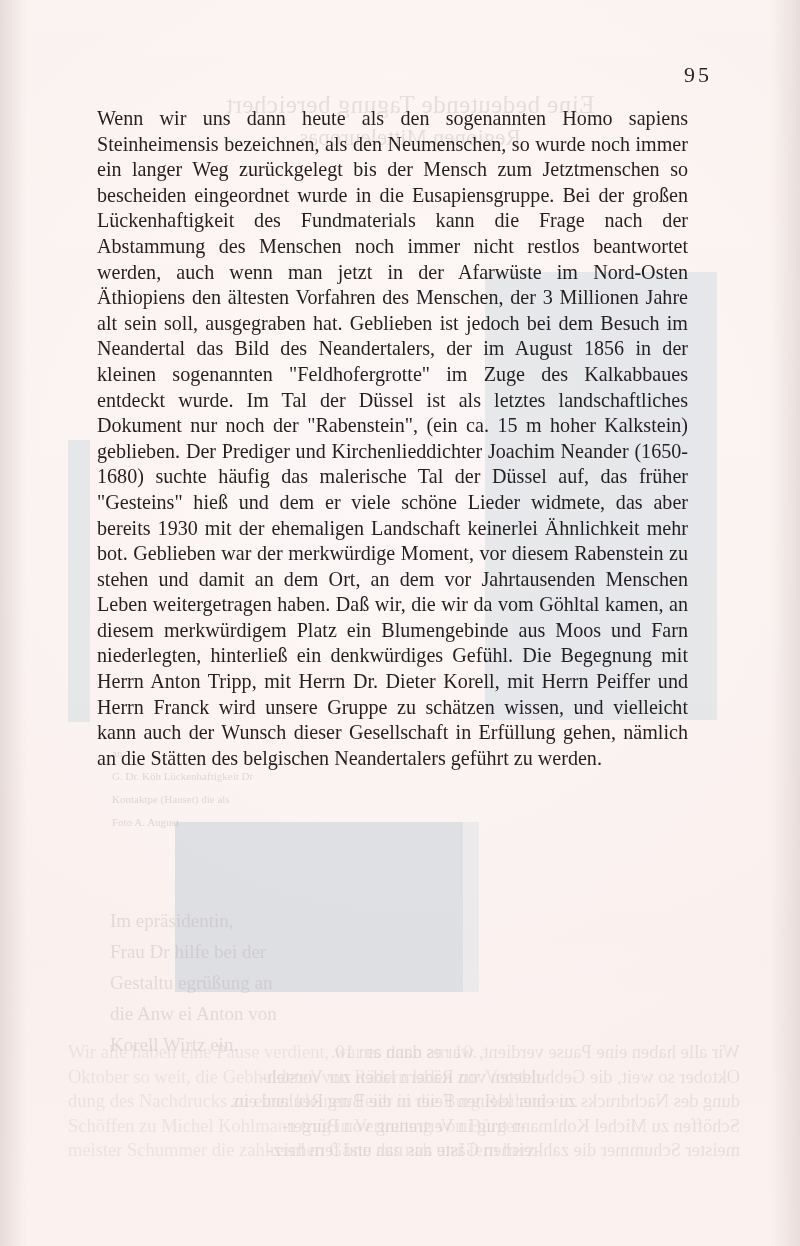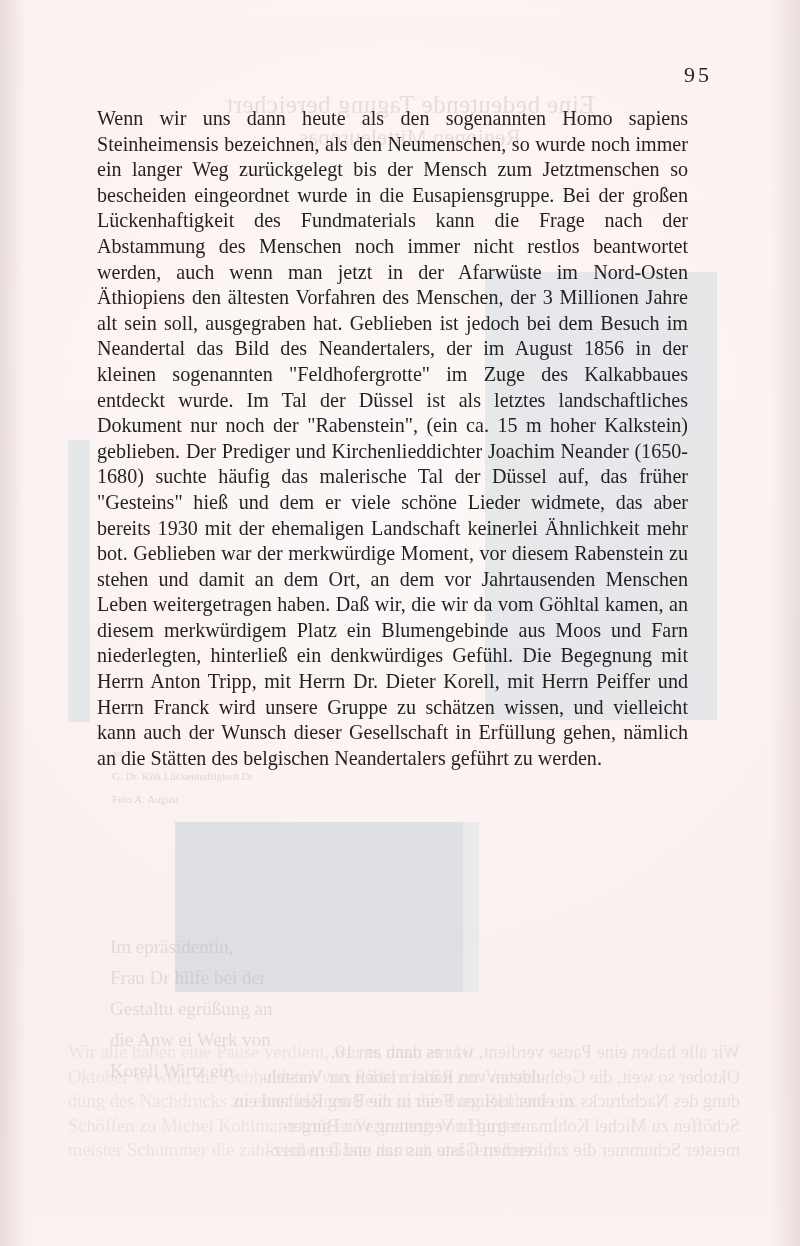--- a/index.html
+++ b/index.html
@@ -118,21 +118,21 @@
     width: 600px;
     font-size: 11px;
     line-height: 23px;
     opacity: 0.40;
     filter: blur(0.3px);
     text-align: justify;
     z-index: 1;
   }
   .ghost-block-b {
     left: 110px;
-    top: 931px;
+    top: 905px;
     width: 605px;
     font-size: 19px;
     line-height: 31px;
     opacity: 0.33;
     filter: blur(0.35px);
     text-align: justify;
     z-index: 1;
   }
   .ghost-block-c {
     left: 68px;
@@ -180,28 +180,29 @@
 
   <div class="folio">95</div>
 
   <div class="body-text">
     <p class="first">Wenn wir uns dann heute als den sogenannten Homo sapiens Steinheimensis bezeichnen, als den Neumenschen, so wurde noch immer ein langer Weg zurückgelegt bis der Mensch zum Jetztmenschen so bescheiden eingeordnet wurde in die Eusapiensgruppe. Bei der großen Lückenhaftigkeit des Fundmaterials kann die Frage nach der Abstammung des Menschen noch immer nicht restlos beantwortet werden, auch wenn man jetzt in der Afarwüste im Nord-Osten Äthiopiens den ältesten Vorfahren des Menschen, der 3 Millionen Jahre alt sein soll, ausgegraben hat. Geblieben ist jedoch bei dem Besuch im Neandertal das Bild des Neandertalers, der im August 1856 in der kleinen sogenannten "Feldhofergrotte" im Zuge des Kalkabbaues entdeckt wurde. Im Tal der Düssel ist als letztes landschaftliches Dokument nur noch der "Rabenstein", (ein ca. 15 m hoher Kalkstein) geblieben. Der Prediger und Kirchenlieddichter Joachim Neander (1650-1680) suchte häufig das malerische Tal der Düssel auf, das früher "Gesteins" hieß und dem er viele schöne Lieder widmete, das aber bereits 1930 mit der ehemaligen Landschaft keinerlei Ähnlichkeit mehr bot. Geblieben war der merkwürdige Moment, vor diesem Rabenstein zu stehen und damit an dem Ort, an dem vor Jahrtausenden Menschen Leben weitergetragen haben. Daß wir, die wir da vom Göhltal kamen, an diesem merkwürdigem Platz ein Blumengebinde aus Moos und Farn niederlegten, hinterließ ein denkwürdiges Gefühl. Die Begegnung mit Herrn Anton Tripp, mit Herrn Dr. Dieter Korell, mit Herrn Peiffer und Herrn Franck wird unsere Gruppe zu schätzen wissen, und vielleicht kann auch der Wunsch dieser Gesellschaft in Erfüllung gehen, nämlich an die Stätten des belgischen Neandertalers geführt zu werden.</p>
   </div>
 
   <div class="ghost ghost-block-a">
     <p>an</p>
     <p>G. Dr. Köh                                                                          Lückenhaftigkeit Dr</p>
+    <p>Kontaktpe                                                                            (Hauset) die als</p>
     <p>Foto A. August</p>
   </div>
 
   <div class="ghost ghost-block-b">
     <p>Im                                                                              epräsidentin,</p>
     <p>Frau Dr                                                                      hilfe bei der</p>
     <p>Gestaltu                                                                    egrüßung an</p>
-    <p>die Anw                                                             ei  Werk  von</p>
+    <p>die Anw                                                             ei  Anton  von</p>
     <p>Korell Wirtz ein.</p>
   </div>
 
   <div class="ghost ghost-block-c">
     <p>Wir alle haben eine Pause verdient, war es dann am 10.</p>
     <p>Oktober so weit, die Gebhuldeten von Rädern laden zur Vorsteh-</p>
     <p>dung des Nachdrucks zu einer kleinen Feier in die Burg Reuland ein.</p>
     <p>Schöffen zu Michel Kohlmann trug in Vertretung von Bürger-</p>
     <p>meister Schummer die zahlreichen Gäste aus nah und fern herz-</p>
   </div>

